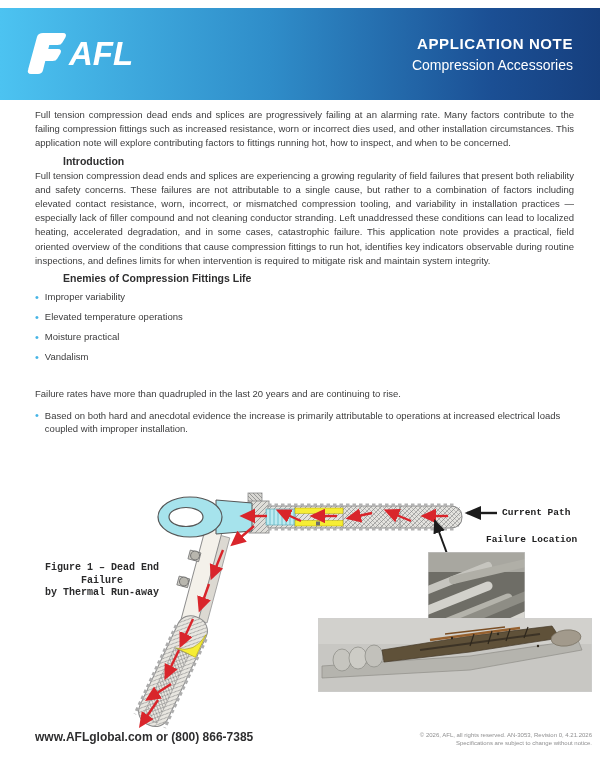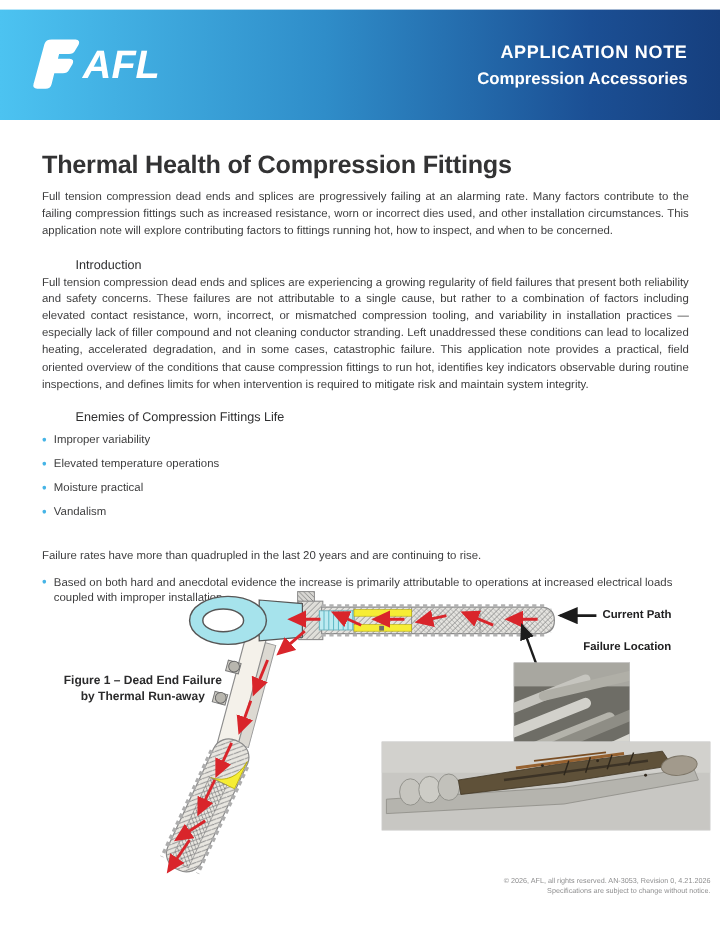--- a/index.html
+++ b/index.html
@@ -11,38 +11,38 @@
   
   .band{
     position:absolute;top:8px;left:0;width:600px;height:92px;
     background:linear-gradient(90deg,#4cc3f1 0%,#2f8dc9 45%,#1b4f94 82%,#163f7e 100%);
     display:flex;align-items:center;justify-content:space-between;
     padding:0 27px;box-sizing:border-box;
   }
   .logo{display:flex;align-items:center;}
   .hdr-right{text-align:right;color:#fff;line-height:1;}
   .hdr-right .l1{font-size:15px;font-weight:bold;letter-spacing:.6px;}
-  .hdr-right .l2{font-size:14px;font-weight:bold;margin-top:7px;}
+  .hdr-right .l2{font-size:14px;font-weight:normal;margin-top:7px;}
   
   .content{position:absolute;top:100px;left:0;width:600px;box-sizing:border-box;
     padding:0 26px 0 35px;}
   .title{font-size:21px;font-weight:bold;color:#333334;margin:26px 0 0 0;letter-spacing:-.2px;}
   p.body{font-size:9.5px;line-height:14.2px;text-align:justify;margin:8px 0 0 0;}
-  .h2{font-size:10.5px;font-weight:normal;color:#2f2f30;margin:14px 0 0 0;padding-left:28px;}
+  .h2{font-size:10.5px;font-weight:bold;color:#2f2f30;margin:4px 0 0 0;padding-left:28px;}
   p.tight{margin-top:2px;}
   .bullets{margin-top:7px;}
   .bullet{display:flex;font-size:9.5px;line-height:12.5px;margin-top:0;margin-bottom:7.5px;}
   .bullet::before{content:"\2022";color:#45b4e6;font-size:11px;line-height:12px;margin-right:6px;flex:0 0 auto;}
   .note{font-size:9.5px;margin:24px 0 0 0;}
   .bullet.wide{margin-top:10px;margin-bottom:0;line-height:13.5px;}
   
-  .figure{position:absolute;left:0;top:488px;width:596px;height:275px;}
+  .figure{position:absolute;left:0;top:488px;width:596px;height:275px;font-family:Liberation Mono, monospace;}
   .figure svg{position:absolute;left:0;top:0;}
   .fig-label{position:absolute;font-size:9.5px;font-weight:bold;color:#202021;white-space:nowrap;}
-  .caption{position:absolute;left:44px;top:74px;width:150px;text-align:center;
+  .caption{position:absolute;left:27px;top:74px;width:150px;text-align:center;
     font-size:10px;font-weight:bold;color:#2b2b2c;line-height:12.5px;}
   
   .footer-contact{position:absolute;left:35px;top:730px;font-size:12px;font-weight:bold;color:#2e2e2f;}
   .footer-legal{position:absolute;right:8px;top:732px;text-align:right;
     font-size:6px;line-height:7.5px;color:#8f8f90;}
 </style>
 </head>
 <body>
 
 <div class="page">
@@ -54,21 +54,20 @@
         <text x="42" y="34" font-family="Liberation Sans, sans-serif" font-size="33" font-weight="bold" font-style="italic" fill="#ffffff">AFL</text>
       </svg>
     </div>
     <div class="hdr-right">
       <div class="l1">APPLICATION NOTE</div>
       <div class="l2">Compression Accessories</div>
     </div>
   </div>
 
   <div class="content">
-    <h1 class="title">Thermal Health of Compression Fittings</h1>
     <p class="body">Full tension compression dead ends and splices are progressively failing at an alarming rate.  Many factors contribute to the failing compression fittings such as increased resistance, worn or incorrect dies used, and other installation circumstances.   This application note will explore contributing factors to fittings running hot, how to inspect, and when to be concerned.</p>
 
     <div class="h2">Introduction</div>
     <p class="body tight">Full tension compression dead ends and splices are experiencing a growing regularity of field failures that present both reliability and safety concerns. These failures are not attributable to a single cause, but rather to a combination of factors including elevated contact resistance, worn, incorrect, or mismatched compression tooling, and variability in installation practices — especially lack of filler compound and not cleaning conductor stranding. Left unaddressed these conditions can lead to localized heating, accelerated degradation, and in some cases, catastrophic failure. This application note provides a practical, field oriented overview of the conditions that cause compression fittings to run hot, identifies key indicators observable during routine inspections, and defines limits for when intervention is required to mitigate risk and maintain system integrity.</p>
 
     <div class="h2">Enemies of Compression Fittings Life</div>
     <div class="bullets">
       <div class="bullet">Improper variability</div>
       <div class="bullet">Elevated temperature operations</div>
       <div class="bullet">Moisture practical</div>
@@ -217,18 +216,19 @@
     </svg>
 
     <div class="fig-label" style="left:502px;top:19px;">Current Path</div>
     <div class="fig-label" style="left:454px;top:46px;margin-left:32px;">Failure Location</div>
     <div class="caption">
       <div>Figure 1 – Dead End Failure</div>
       <div>by Thermal Run-away</div>
     </div>
   </div>
 
+  <div class="footer-contact">www.AFLglobal.com or (800) 866-7385</div>
   <div class="footer-legal">
     <div>© 2026, AFL, all rights reserved. AN-3053, Revision 0, 4.21.2026</div>
     <div>Specifications are subject to change without notice.</div>
   </div>
 
 </div>
 
 </body></html>

